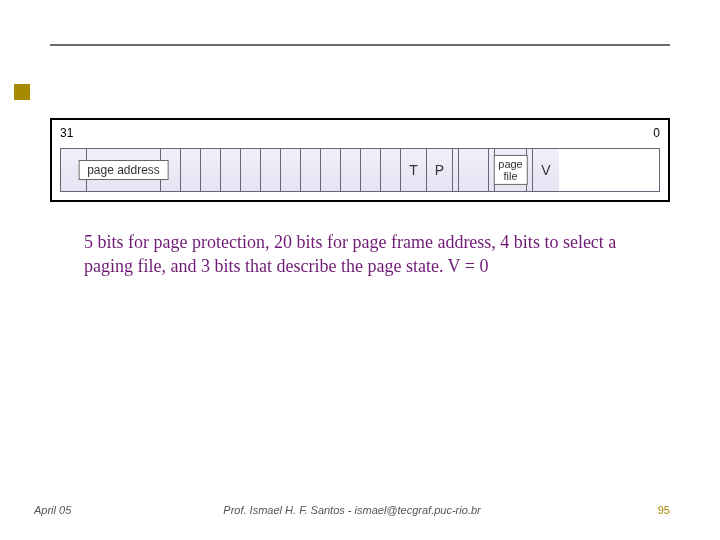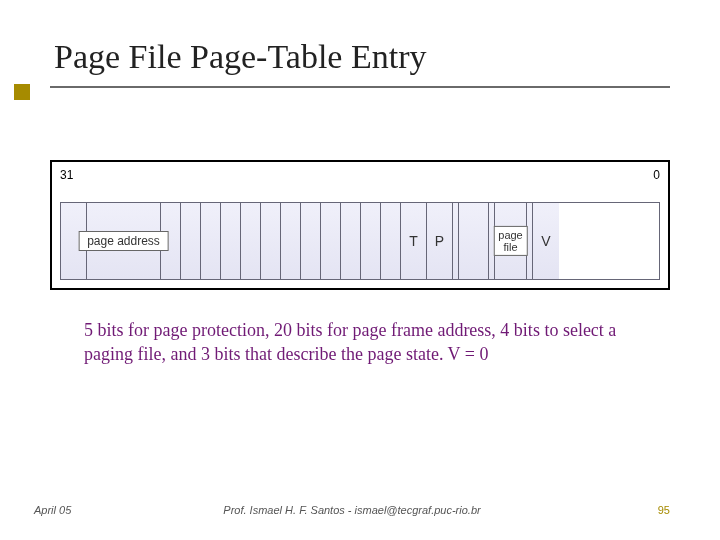--- a/index.html
+++ b/index.html
@@ -2,24 +2,24 @@
 <html><head>
 <meta charset="utf-8">
 <style>
   * { box-sizing: border-box; margin: 0; padding: 0; }
   html, body { width: 720px; height: 540px; background: #fff; font-family: Georgia, 'Times New Roman', serif; }
   .slide { width: 720px; height: 540px; position: relative; padding: 38px 50px 30px 50px; }
   .title { font-size: 34px; color: #222; font-weight: normal; margin-bottom: 10px; padding-left: 4px; }
   .title-underline { height: 0; border-bottom: 2px solid #6a6a6a; margin-top: 6px; margin-bottom: 6px; }
   .accent-square { position: absolute; left: 14px; top: 84px; width: 16px; height: 16px; background: #a68b00; }
   .diagram-frame { margin-top: 72px; border: 2px solid #000; padding: 6px 8px 8px 8px; }
-  .bit-labels { display: flex; justify-content: space-between; margin-bottom: 20px; align-items: center; }
+  .bit-labels { display: flex; justify-content: space-between; margin-bottom: 8px; align-items: center; }
   .bit-label-left { font-family: Arial, sans-serif; font-size: 12px; color: #000; }
   .bit-label-right { font-family: Arial, sans-serif; font-size: 12px; color: #000; }
-  .bit-row { display: flex; height: 78px; border: 1px solid #667; }
+  .bit-row { display: flex; height: 44px; border: 1px solid #667; }
   .bit-cell { border-right: 1px solid #667; background: linear-gradient(to bottom, #f0f0fa 0%, #e4e4f3 100%); display: flex; align-items: center; justify-content: center; }
   .bit-cell:last-child { border-right: none; }
   .addr0 { flex: 0 0 26px; }
   .addr1 { flex: 0 0 74px; position: relative; }
   .addr { flex: 0 0 20px; }
   .tp { flex: 0 0 26px; }
   .gap { flex: 0 0 6px; }
   .prot { flex: 0 0 40px; position: relative; }
   .prot-wide { flex: 0 0 30px; }
   .pgfile { flex: 0 0 32px; position: relative; }
@@ -31,21 +31,20 @@
   .footer { position: absolute; left: 34px; right: 50px; bottom: 24px; display: flex; align-items: baseline; justify-content: space-between; }
   .footer-left { font-style: italic; font-family: Arial, sans-serif; font-size: 11px; color: #555; }
   .footer-center { font-style: italic; font-family: Arial, sans-serif; font-size: 11px; color: #555; position: absolute; left: 50%; transform: translateX(-50%); white-space: nowrap; text-align: center; }
   .footer-right { font-family: Arial, sans-serif; font-size: 11px; color: #a68b00; }
 </style>
 </head>
 <body>
 
 <div class="slide">
 
-  <div class="title">Page File Page-Table Entry</div>
   <div class="title-underline"></div>
   <div class="accent-square"></div>
 
   <div class="diagram-frame">
     <div class="bit-labels">
       <span class="bit-label-left">31</span>
       <span class="bit-label-right">0</span>
     </div>
     <div class="bit-row">
       <div class="bit-cell addr0"></div>

